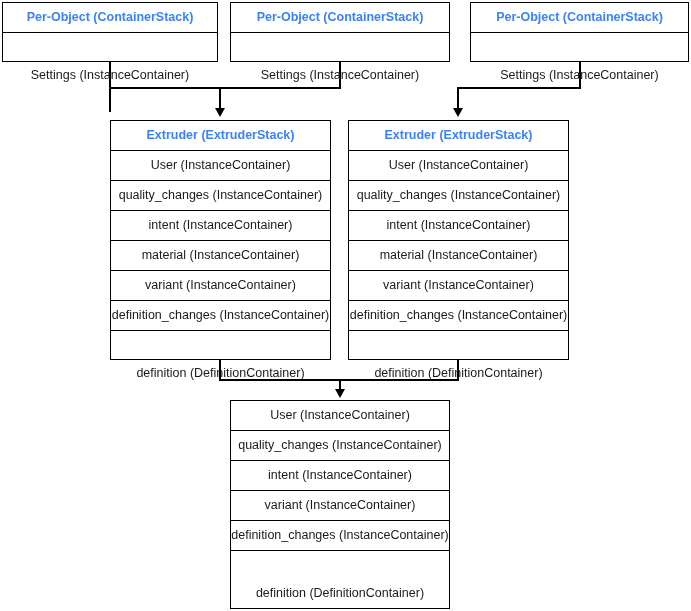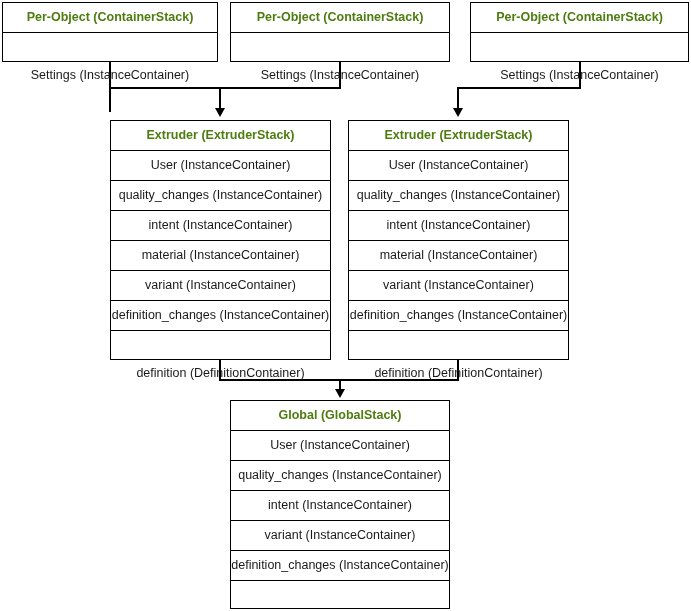--- a/index.html
+++ b/index.html
@@ -32,21 +32,21 @@
     height: 30px;
     line-height: 28px;
     text-align: center;
     font-size: 12.5px;
     color: #1a1a1a;
     white-space: nowrap;
     overflow: hidden;
   }
   .node .row.header {
     font-weight: bold;
-    color: #4d7c0f;
+    color: #3b82f6;
     border-bottom: 1.6px solid #000000;
   }
   .node .row.sep {
     border-bottom: 1.6px solid #000000;
   }
   .node .row.last {
     border-bottom: none;
     margin-top: 28px;
   }
   
@@ -122,21 +122,20 @@
     <div class="row last">definition (DefinitionContainer)</div>
   </div>
 
   <div class="conn v" style="left:219px; top:360px; height:20px;"></div>
   <div class="conn v" style="left:457px; top:360px; height:20px;"></div>
   <div class="conn h" style="left:219px; top:379px; width:240px;"></div>
   <div class="conn v" style="left:339px; top:379px; height:12px;"></div>
   <div class="arrow" style="left:334.5px; top:389px;"></div>
 
   <div class="node" style="left:230px; top:400px; width:220px; height:209px;">
-    <div class="row header">Global (GlobalStack)</div>
     <div class="row sep">User (InstanceContainer)</div>
     <div class="row sep">quality_changes (InstanceContainer)</div>
     <div class="row sep">intent (InstanceContainer)</div>
     <div class="row sep">variant (InstanceContainer)</div>
     <div class="row sep">definition_changes (InstanceContainer)</div>
     <div class="row last">definition (DefinitionContainer)</div>
   </div>
 
 </div>
 

